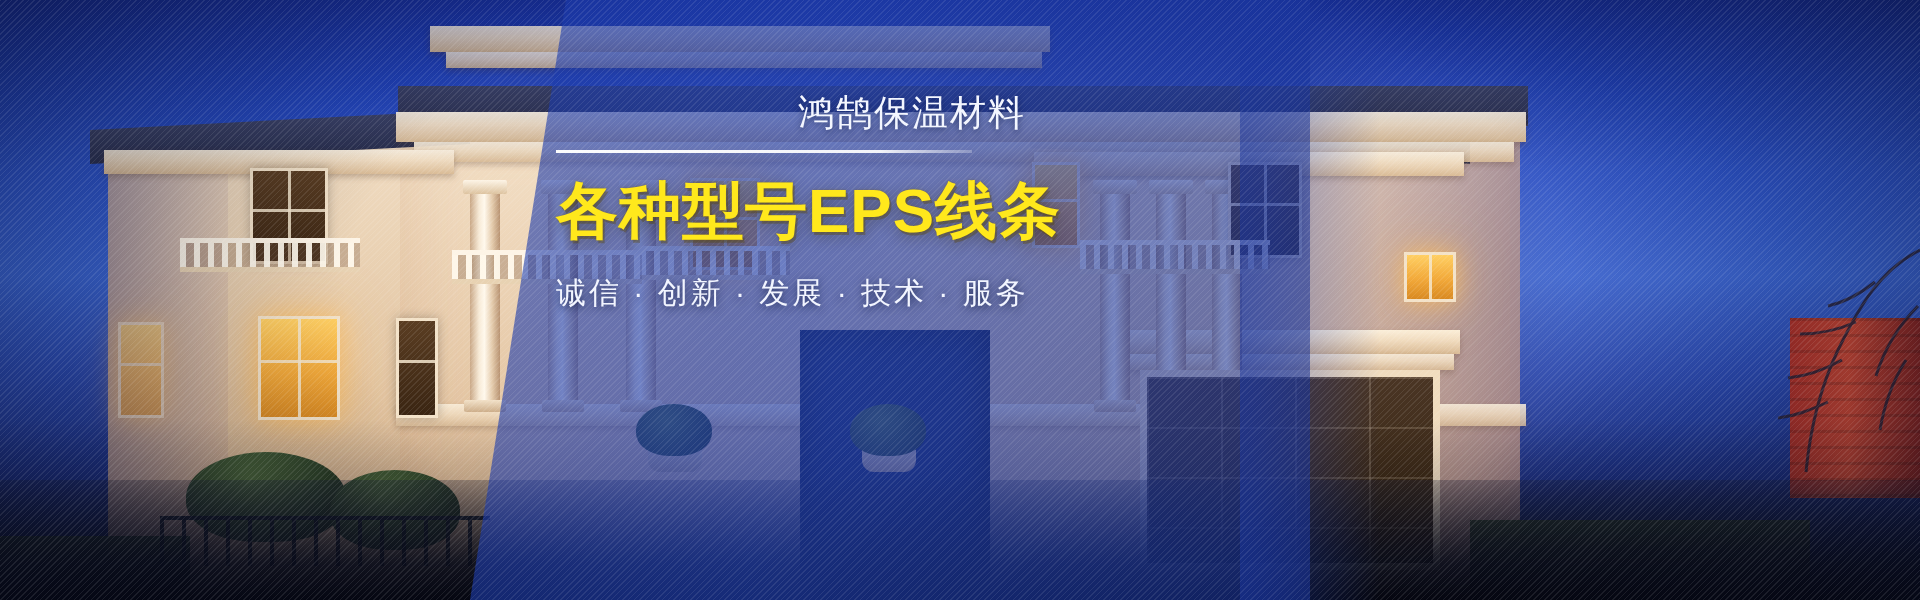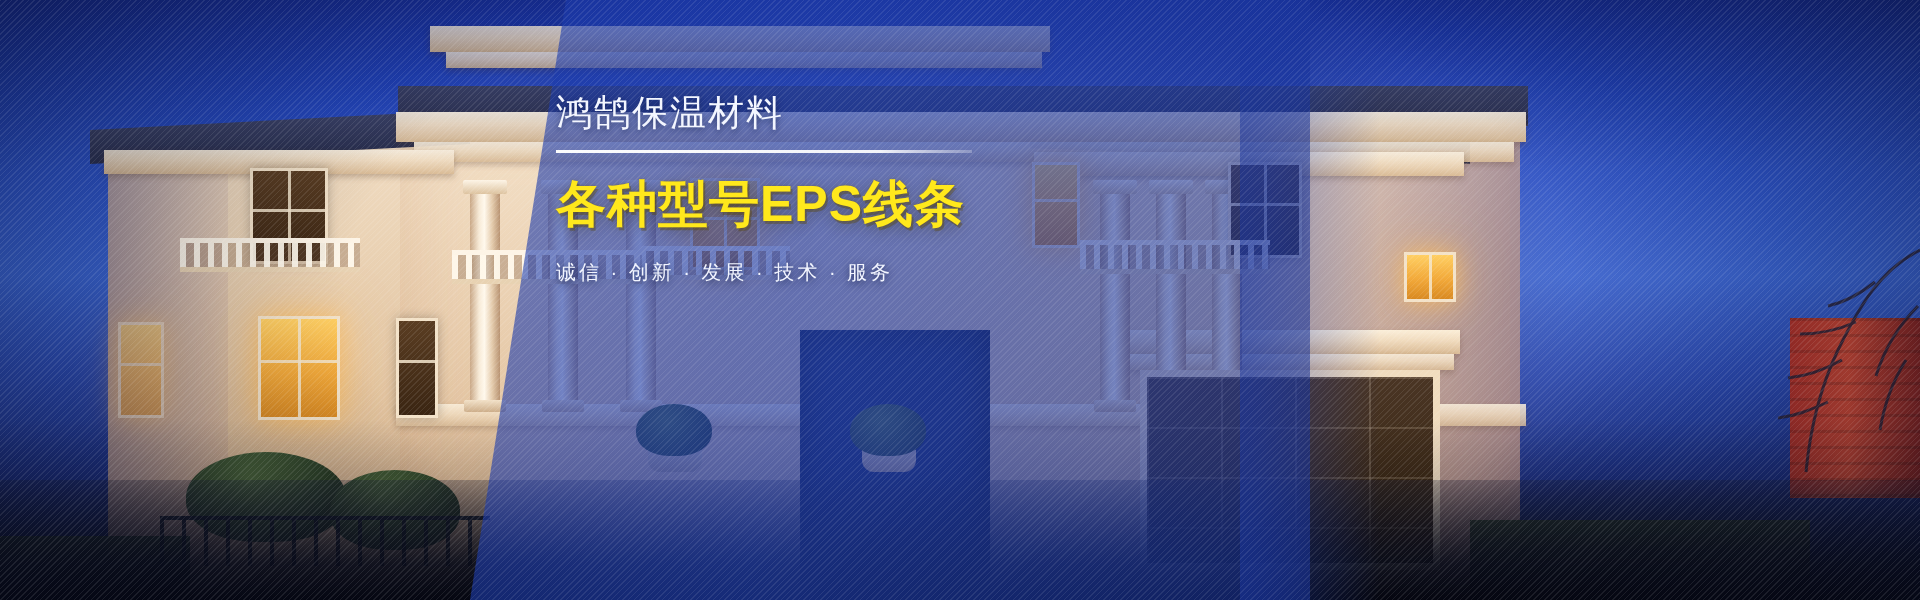--- a/index.html
+++ b/index.html
@@ -8,20 +8,21 @@
     width:1920px; height:600px;
     overflow:hidden;
     background:#10193f;
     font-family:"Liberation Sans","DejaVu Sans",sans-serif;
   }
 
   #banner {
     position:relative;
     width:1920px; height:600px;
     overflow:hidden;
+    text-align:right;
   }
 
   
   .sky {
     position:absolute; inset:0;
     background:
       radial-gradient(ellipse 1100px 420px at 52% 46%, rgba(255,214,150,0.30) 0%, rgba(255,190,120,0.10) 42%, rgba(0,0,0,0) 72%),
       linear-gradient(180deg,
         #1d3aa8 0%,
         #2347bd 14%,
@@ -225,34 +226,34 @@
     text-shadow:0 2px 6px rgba(10,20,60,0.65);
     white-space:nowrap;
   }
   .divider {
     margin:16px 0 0 0;
     width:416px; height:3px;
     background:linear-gradient(90deg, rgba(255,255,255,0.98) 0%, rgba(255,255,255,0.92) 78%, rgba(255,255,255,0.25) 100%);
   }
   .headline { margin-top:22px; }
   .headline .hl {
-    font-size:50px;
+    font-size:62px;
     line-height:1.16;
     font-weight:bold;
     color:#ffe81c;
     letter-spacing:1px;
     white-space:nowrap;
     text-shadow:
       0 0 2px rgba(120,90,0,0.55),
       2px 3px 0 rgba(90,70,10,0.38),
       0 4px 16px rgba(40,30,0,0.40);
   }
   .tagline {
     margin-top:26px;
-    font-size:20px;
+    font-size:30px;
     color:#f2f5ff;
     letter-spacing:3px;
     font-weight:400;
     white-space:nowrap;
     text-shadow:0 2px 8px rgba(8,18,55,0.75);
   }
 </style>
 </head>
 <body>
 

